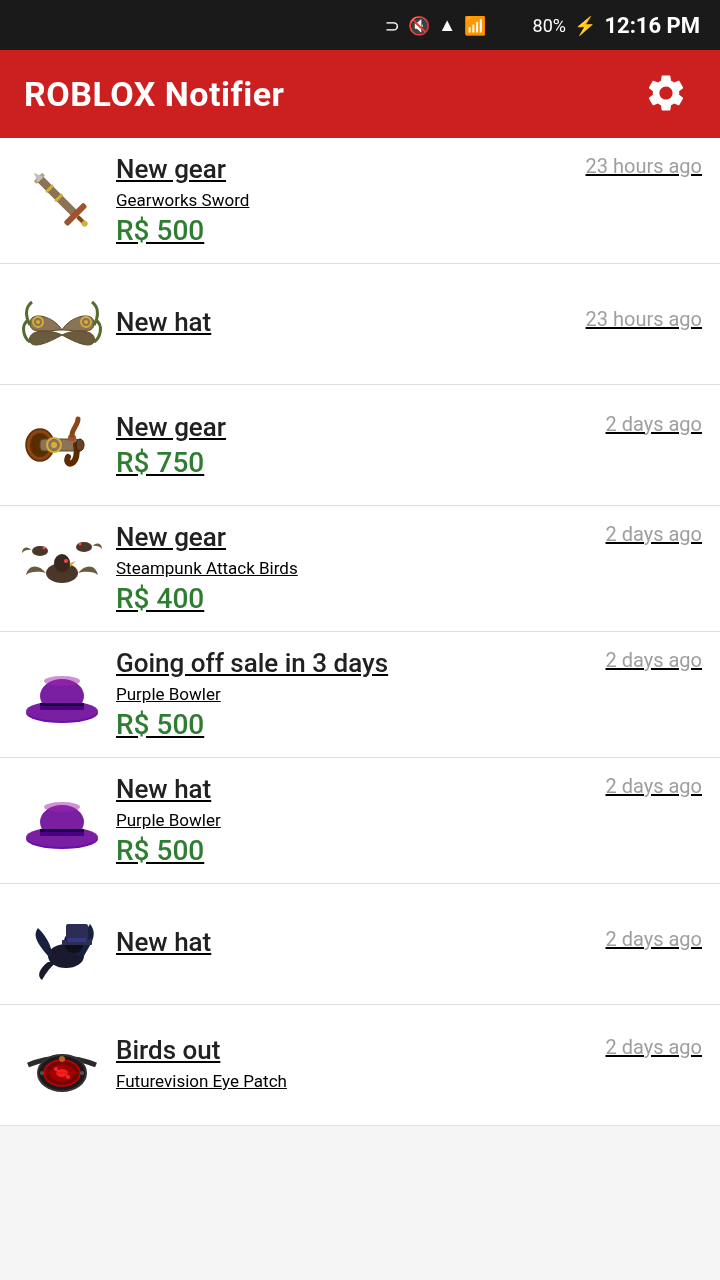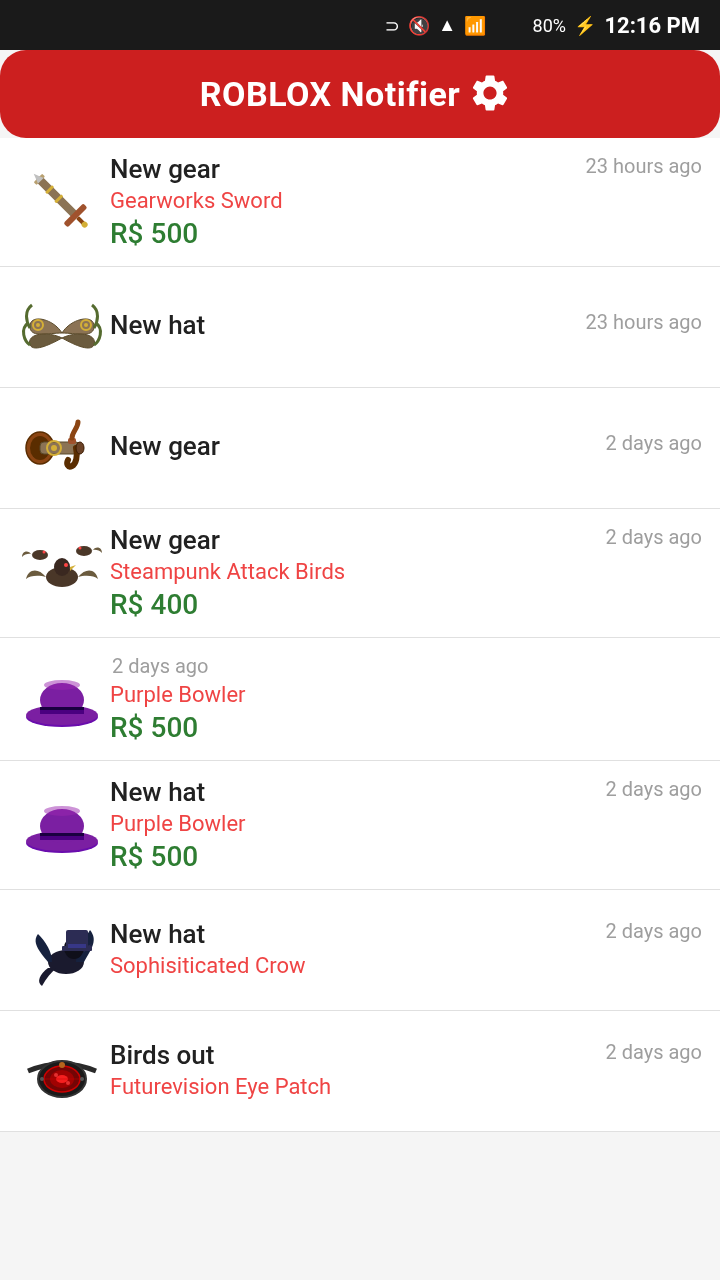--- a/index.html
+++ b/index.html
@@ -41,23 +41,22 @@
       font-size: 18px;
       margin-left: 38px;
     }
 
     
     .app-bar {
       background: #cc1f1f;
       height: 88px;
       display: flex;
       align-items: center;
-      justify-content: center;
+      justify-content: space-between;
       padding: 3px 24px;
-      border-radius: 26px;
     }
     .app-title {
       color: white;
       font-size: 34px;
       font-weight: bold;
       letter-spacing: 0.5px;
     }
     .settings-icon-btn {
       background: none;
       border: none;
@@ -73,22 +72,23 @@
     
     .notification-list {
       background: #f5f5f5;
     }
     .notification-item {
       background: white;
       border-bottom: 1px solid #e0e0e0;
       display: flex;
       align-items: center;
       padding: 16px 18px;
-      gap: 4px;
+      gap: 10px;
       min-height: 110px;
+      text-decoration: underline;
     }
     .item-image-container {
       width: 88px;
       height: 88px;
       flex-shrink: 0;
       display: flex;
       align-items: center;
       justify-content: center;
     }
     
@@ -103,26 +103,27 @@
     }
     .item-title {
       font-size: 26px;
       font-weight: 500;
       color: #212121;
     }
     .item-time {
       font-size: 20px;
       color: #9e9e9e;
       white-space: nowrap;
-      margin-left: 2px;
+      margin-left: 24px;
     }
     .item-subtitle {
-      font-size: 22px;
-      color: #ef4444;
+      font-size: 17px;
+      color: #000000;
       margin-bottom: 4px;
+      margin-top: 6px;
     }
     .item-price {
       font-size: 28px;
       color: #2e7d32;
       font-weight: 500;
     }
   </style>
 </head>
 <body>
 
@@ -230,20 +231,21 @@
         <circle cx="36" cy="44" r="3" fill="#d4af37"></circle>
 
         <ellipse cx="62" cy="44" rx="4" ry="6" fill="#6B4226" stroke="#3a1a00" stroke-width="1"></ellipse>
       </svg>
     </div>
     <div class="item-content">
       <div class="item-header">
         <span class="item-title">New gear</span>
         <span class="item-time">2 days ago</span>
       </div>
+      <div class="item-price">R$ 750</div>
     </div>
   </div>
 
   <div class="notification-item">
     <div class="item-image-container">
       <svg width="88" height="88" viewBox="0 0 88 88">
 
         <ellipse cx="44" cy="48" rx="16" ry="10" fill="#4a3728"></ellipse>
 
         <path d="M28,48 C20,38 10,40 8,50 C12,46 22,46 28,48Z" fill="#6B5B3E"></path>
@@ -284,20 +286,21 @@
         <rect x="22" y="28" width="44" height="34" rx="22" fill="#7b1fa2"></rect>
 
         <ellipse cx="44" cy="30" rx="18" ry="5" fill="#9c27b0" opacity="0.5"></ellipse>
 
         <rect x="22" y="52" width="44" height="7" rx="0" fill="#4a0080"></rect>
         <rect x="22" y="52" width="44" height="3" rx="0" fill="#1a0040"></rect>
       </svg>
     </div>
     <div class="item-content">
       <div class="item-header">
+        <span class="item-title">Going off sale in 3 days</span>
         <span class="item-time">2 days ago</span>
       </div>
       <div class="item-subtitle">Purple Bowler</div>
       <div class="item-price">R$ 500</div>
     </div>
   </div>
 
   <div class="notification-item">
     <div class="item-image-container">
       <svg width="88" height="88" viewBox="0 0 88 88">
@@ -341,21 +344,20 @@
         <rect x="48" y="24" width="22" height="18" rx="2" fill="#2c2c54"></rect>
         <rect x="44" y="40" width="30" height="5" rx="1" fill="#2c2c54"></rect>
         <rect x="50" y="38" width="18" height="4" fill="#4040aa" opacity="0.6"></rect>
       </svg>
     </div>
     <div class="item-content">
       <div class="item-header">
         <span class="item-title">New hat</span>
         <span class="item-time">2 days ago</span>
       </div>
-      <div class="item-subtitle">Sophisiticated Crow</div>
     </div>
   </div>
 
   <div class="notification-item">
     <div class="item-image-container">
       <svg width="88" height="88" viewBox="0 0 88 88">
 
         <path d="M10,44 Q44,30 78,44" stroke="#2a2a2a" stroke-width="5" fill="none"></path>
 
         <ellipse cx="44" cy="52" rx="24" ry="18" fill="#1a1a1a" stroke="#333" stroke-width="2"></ellipse>

